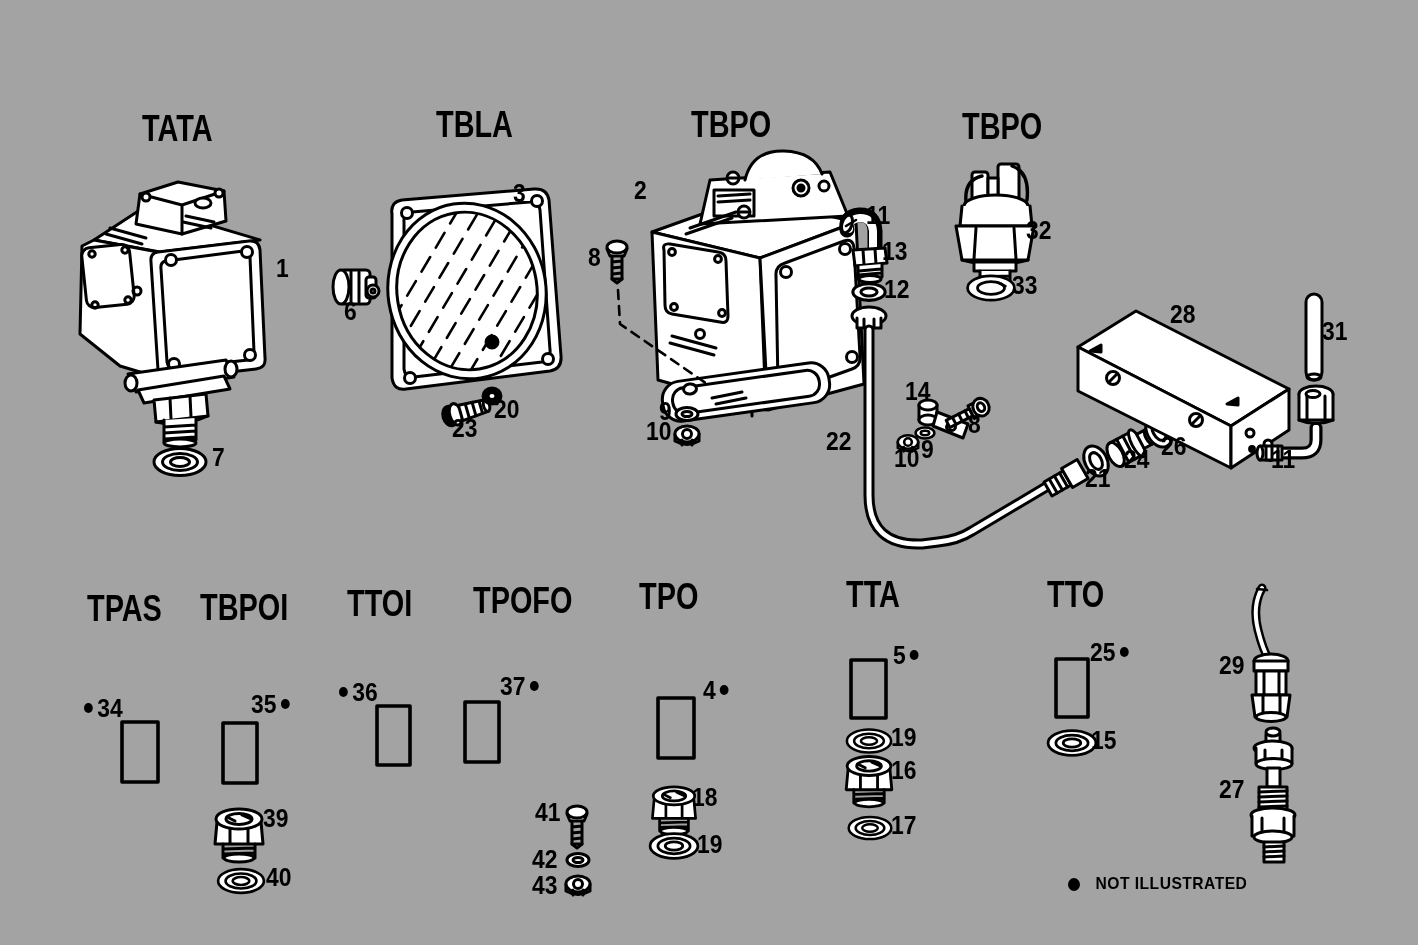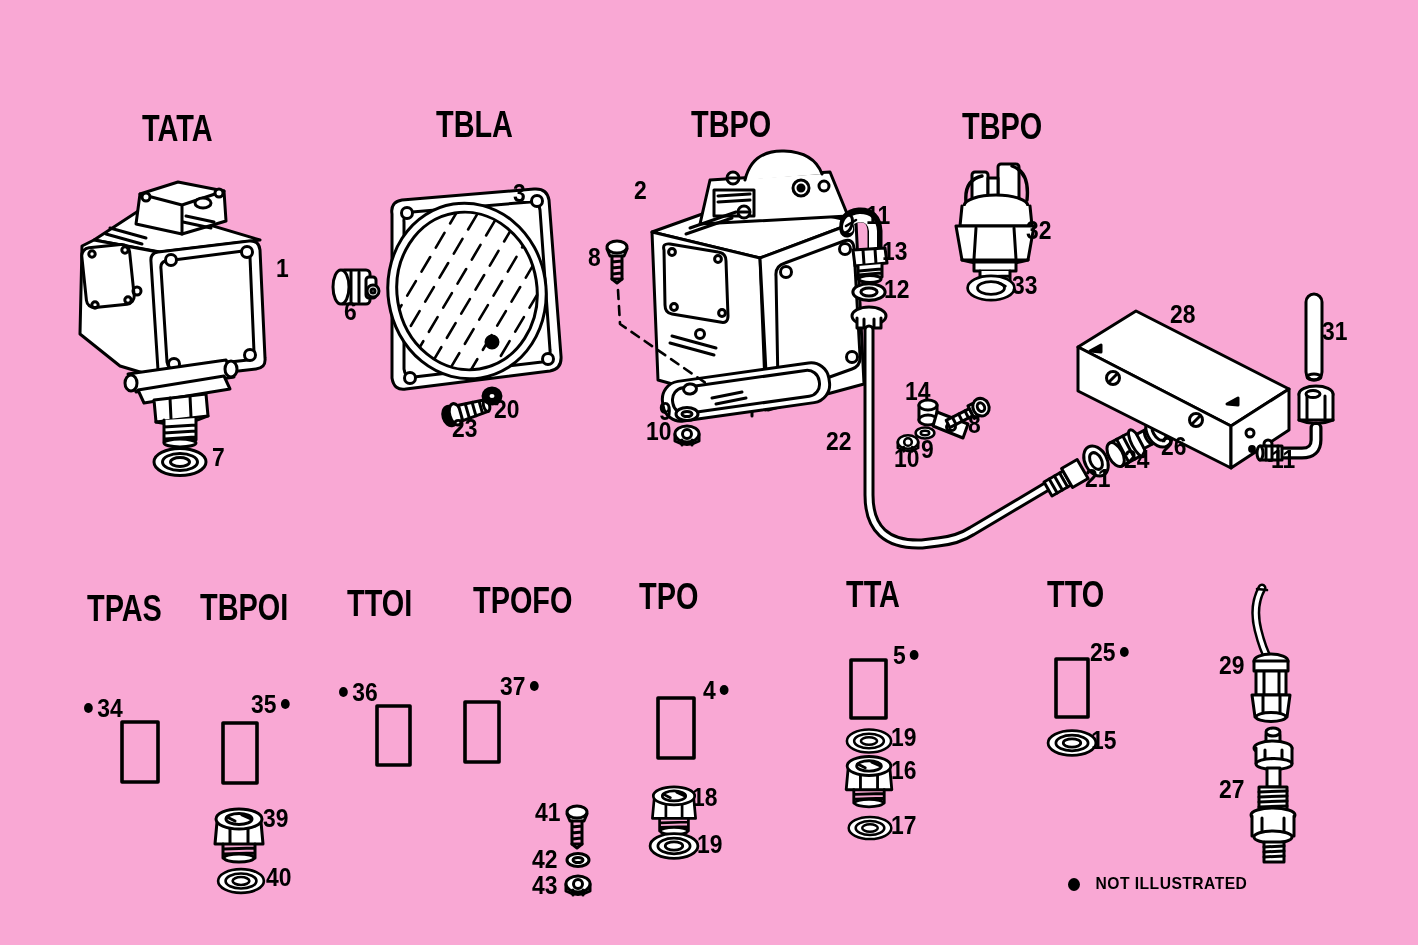--- a/index.html
+++ b/index.html
@@ -1,17 +1,17 @@
 <!DOCTYPE html>
 <html><head>
 <meta charset="utf-8">
 <style>
   html,body{margin:0;padding:0;background:#ffffff;}
   .stage{
-    position:relative;width:1418px;height:945px;background:#f9a8d4;
+    position:relative;width:1418px;height:945px;background:#a3a3a3;
     font-family:"Liberation Sans",sans-serif;overflow:hidden;color:#000;
   }
   .art{position:absolute;left:0;top:0;}
   .lbl-layer{position:absolute;left:0;top:0;width:100%;height:100%;}
   .group-title{
     position:absolute;font-weight:700;font-size:37px;line-height:1;
     transform:scaleX(.78);transform-origin:0 0;white-space:nowrap;letter-spacing:0;
   }
   .callout{
     position:absolute;display:flex;align-items:center;gap:5px;

